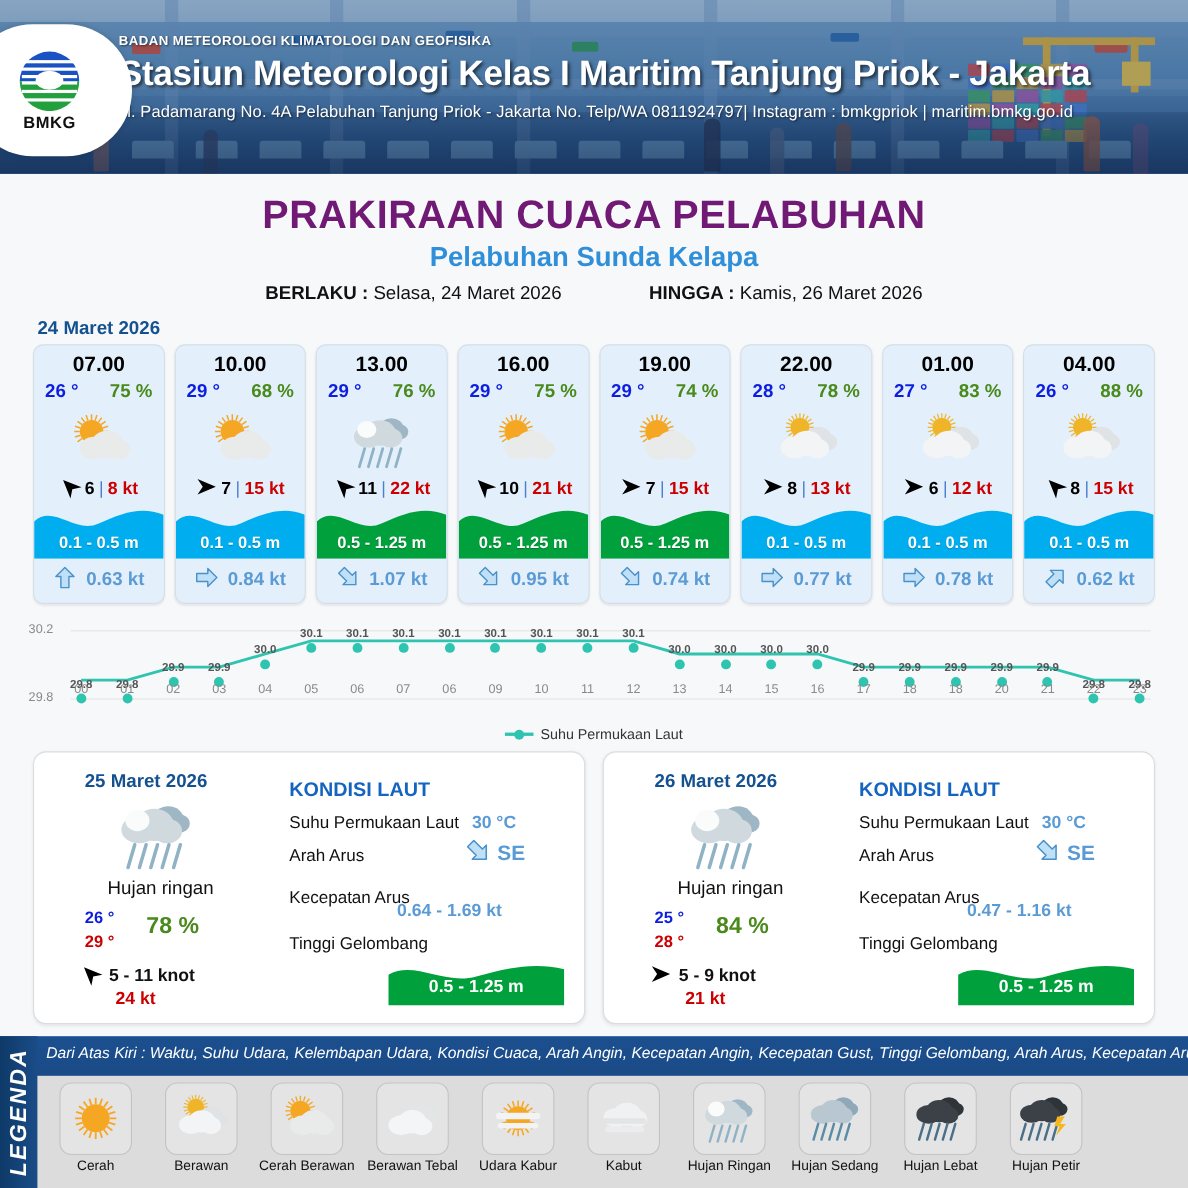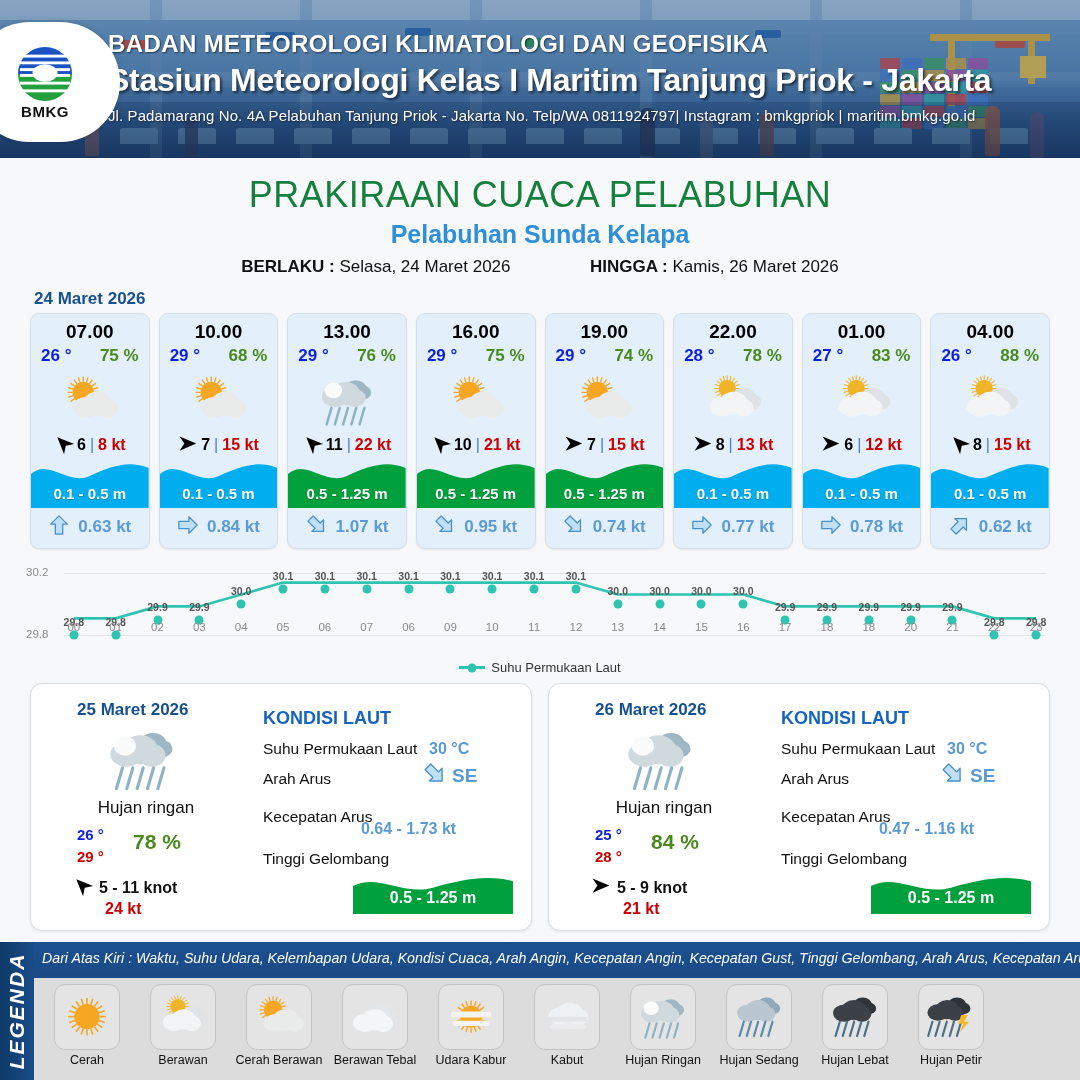--- a/index.html
+++ b/index.html
@@ -31,28 +31,28 @@
   .person { position:absolute; border-radius:6px 6px 2px 2px; }
 
   .logo-wrap { position:absolute; left:-30px; top:22px; width:150px; height:120px;
      background:#fff; border-radius:75px; display:flex; flex-direction:column;
      align-items:center; justify-content:center; z-index:6; box-shadow:0 0 6px rgba(0,0,0,.15); }
   .logo-circ { width:58px; height:56px; position:relative; }
   .logo-txt { font-size:15px; font-weight:bold; color:#111; letter-spacing:.5px; margin-top:2px; }
 
   .hdr-text { position:absolute; left:108px; top:30px; z-index:5; color:#fff;
      text-shadow:1px 1px 2px rgba(0,0,0,.55); }
-  .h-line1 { font-size:24px; font-weight:bold; letter-spacing:.4px; }
+  .h-line1 { font-size:12px; font-weight:bold; letter-spacing:.4px; }
   .h-line2 { font-size:32px; font-weight:bold; letter-spacing:-.3px; margin-top:4px;
      text-shadow:2px 2px 3px rgba(0,0,0,.6); }
   .h-line3 { font-size:15px; margin-top:8px; letter-spacing:.1px; }
 
   
   .title-area { text-align:center; padding-top:16px; }
-  .t-main { font-size:36px; font-weight:normal; color:#15803d; letter-spacing:.5px;
+  .t-main { font-size:36px; font-weight:bold; color:#701a75; letter-spacing:.5px;
      text-shadow:1px 1px 1px rgba(255,255,255,.9); font-stretch:condensed; }
   .t-sub { font-size:25px; font-weight:bold; color:#2f8fd8; margin-top:4px; }
   .t-valid { margin-top:8px; font-size:17px; color:#111; }
   .t-valid .lab { font-weight:bold; }
   .t-valid .gap { display:inline-block; width:70px; }
 
   
   .date-lbl { color:#15508f; font-weight:bold; font-size:17px; margin:12px 0 4px 34px; }
 
   
@@ -822,21 +822,21 @@
       <div class="d-lab" style="top:56px">Suhu Permukaan Laut</div>
       <div class="d-val" style="left:398px;top:56px">30 °C</div>
       <div class="d-lab" style="top:86px">Arah Arus</div>
       <div style="position:absolute;left:392px;top:78px;display:flex;align-items:center;gap:5px">
         <span><svg viewBox="0 0 24 24" width="24" height="24" style="transform:rotate(135deg)">
     <polygon points="12,2 21,11 16,11 16,22 8,22 8,11 3,11" fill="#bfe0f7" stroke="#4a90c9" stroke-width="1.4" stroke-linejoin="round"></polygon>
           </svg></span>
         <span style="color:#5b9bd5;font-weight:bold;font-size:19px">SE</span>
       </div>
       <div class="d-lab" style="top:124px">Kecepatan Arus</div>
-      <div class="d-val" style="left:330px;top:136px">0.64  - 1.73 kt</div>
+      <div class="d-val" style="left:330px;top:136px">0.64  - 1.69 kt</div>
       <div class="d-lab" style="top:166px">Tinggi Gelombang</div>
       <div class="d-wavebox">
         <svg viewBox="0 0 120 56" width="100%" height="100%" preserveAspectRatio="none">
     <path d="M0,22 C18,6 38,34 60,24 C82,14 100,8 120,16 L120,56 L0,56 Z" fill="#00a03c"></path>
         </svg>
         <div style="position:absolute;inset:0;display:flex;align-items:flex-end;justify-content:center;
              padding-bottom:7px;color:#fff;font-weight:bold;font-size:16px">0.5 - 1.25 m</div>
       </div>
     </div>
     <div class="day">

